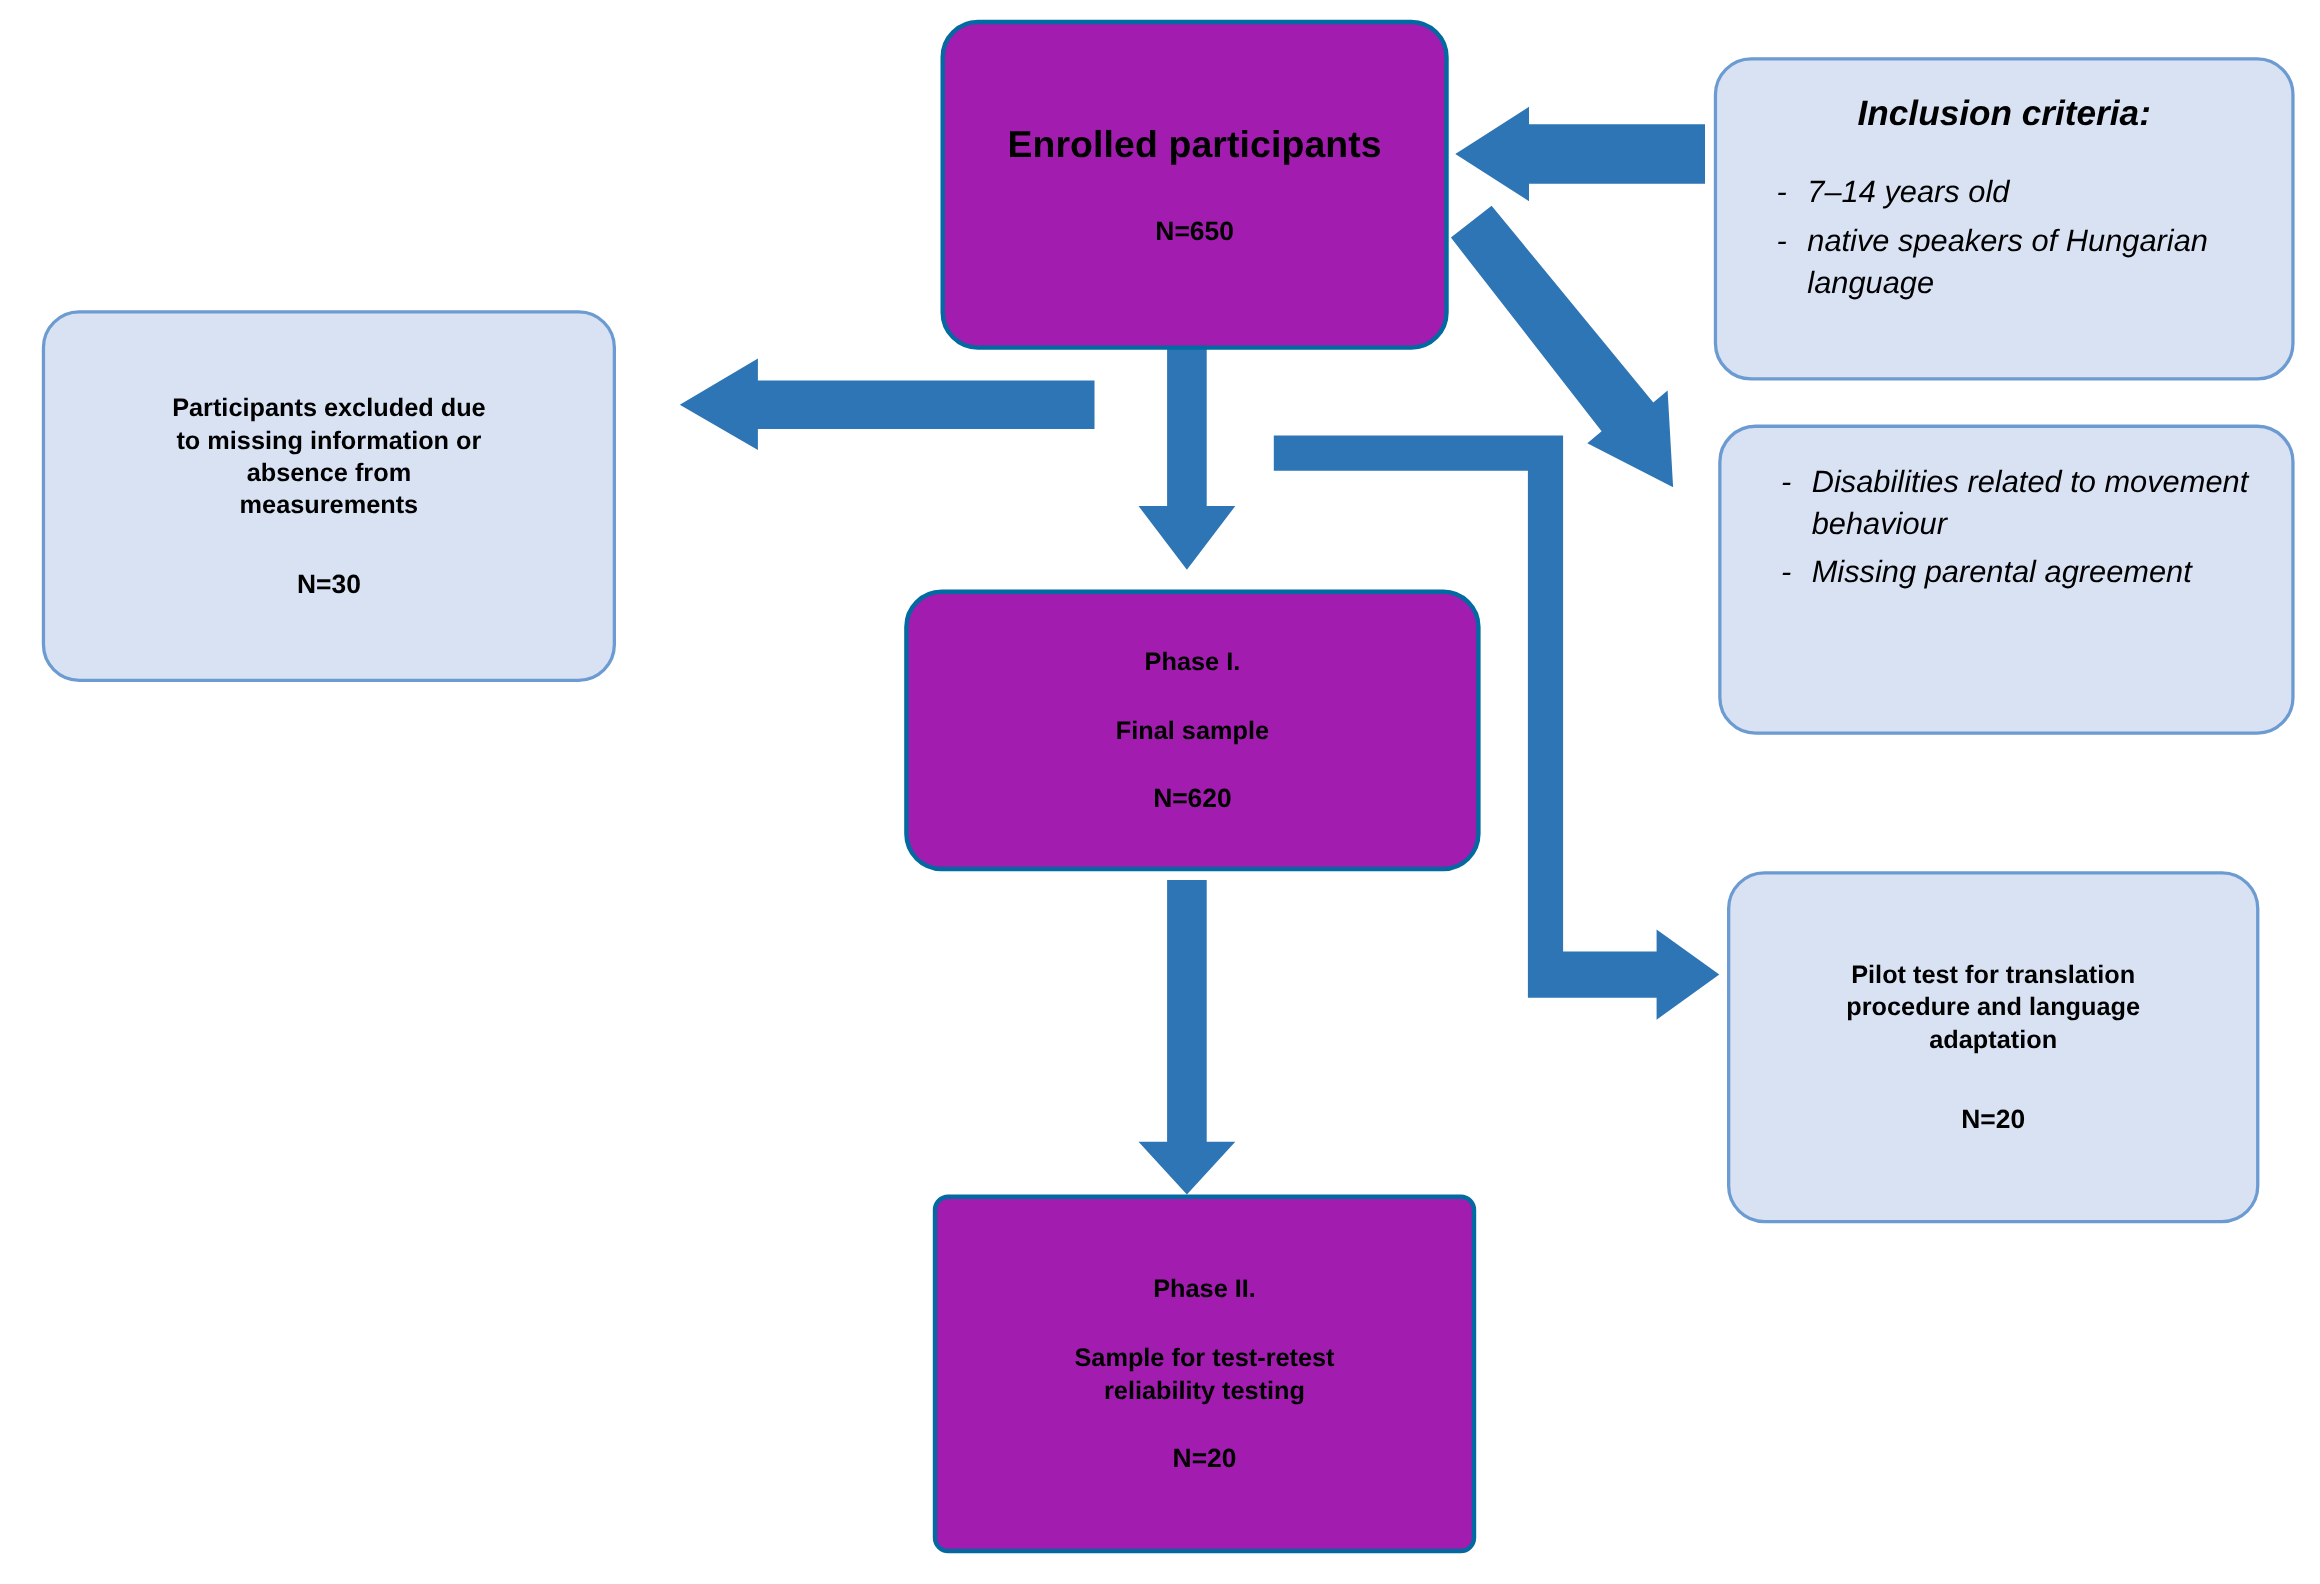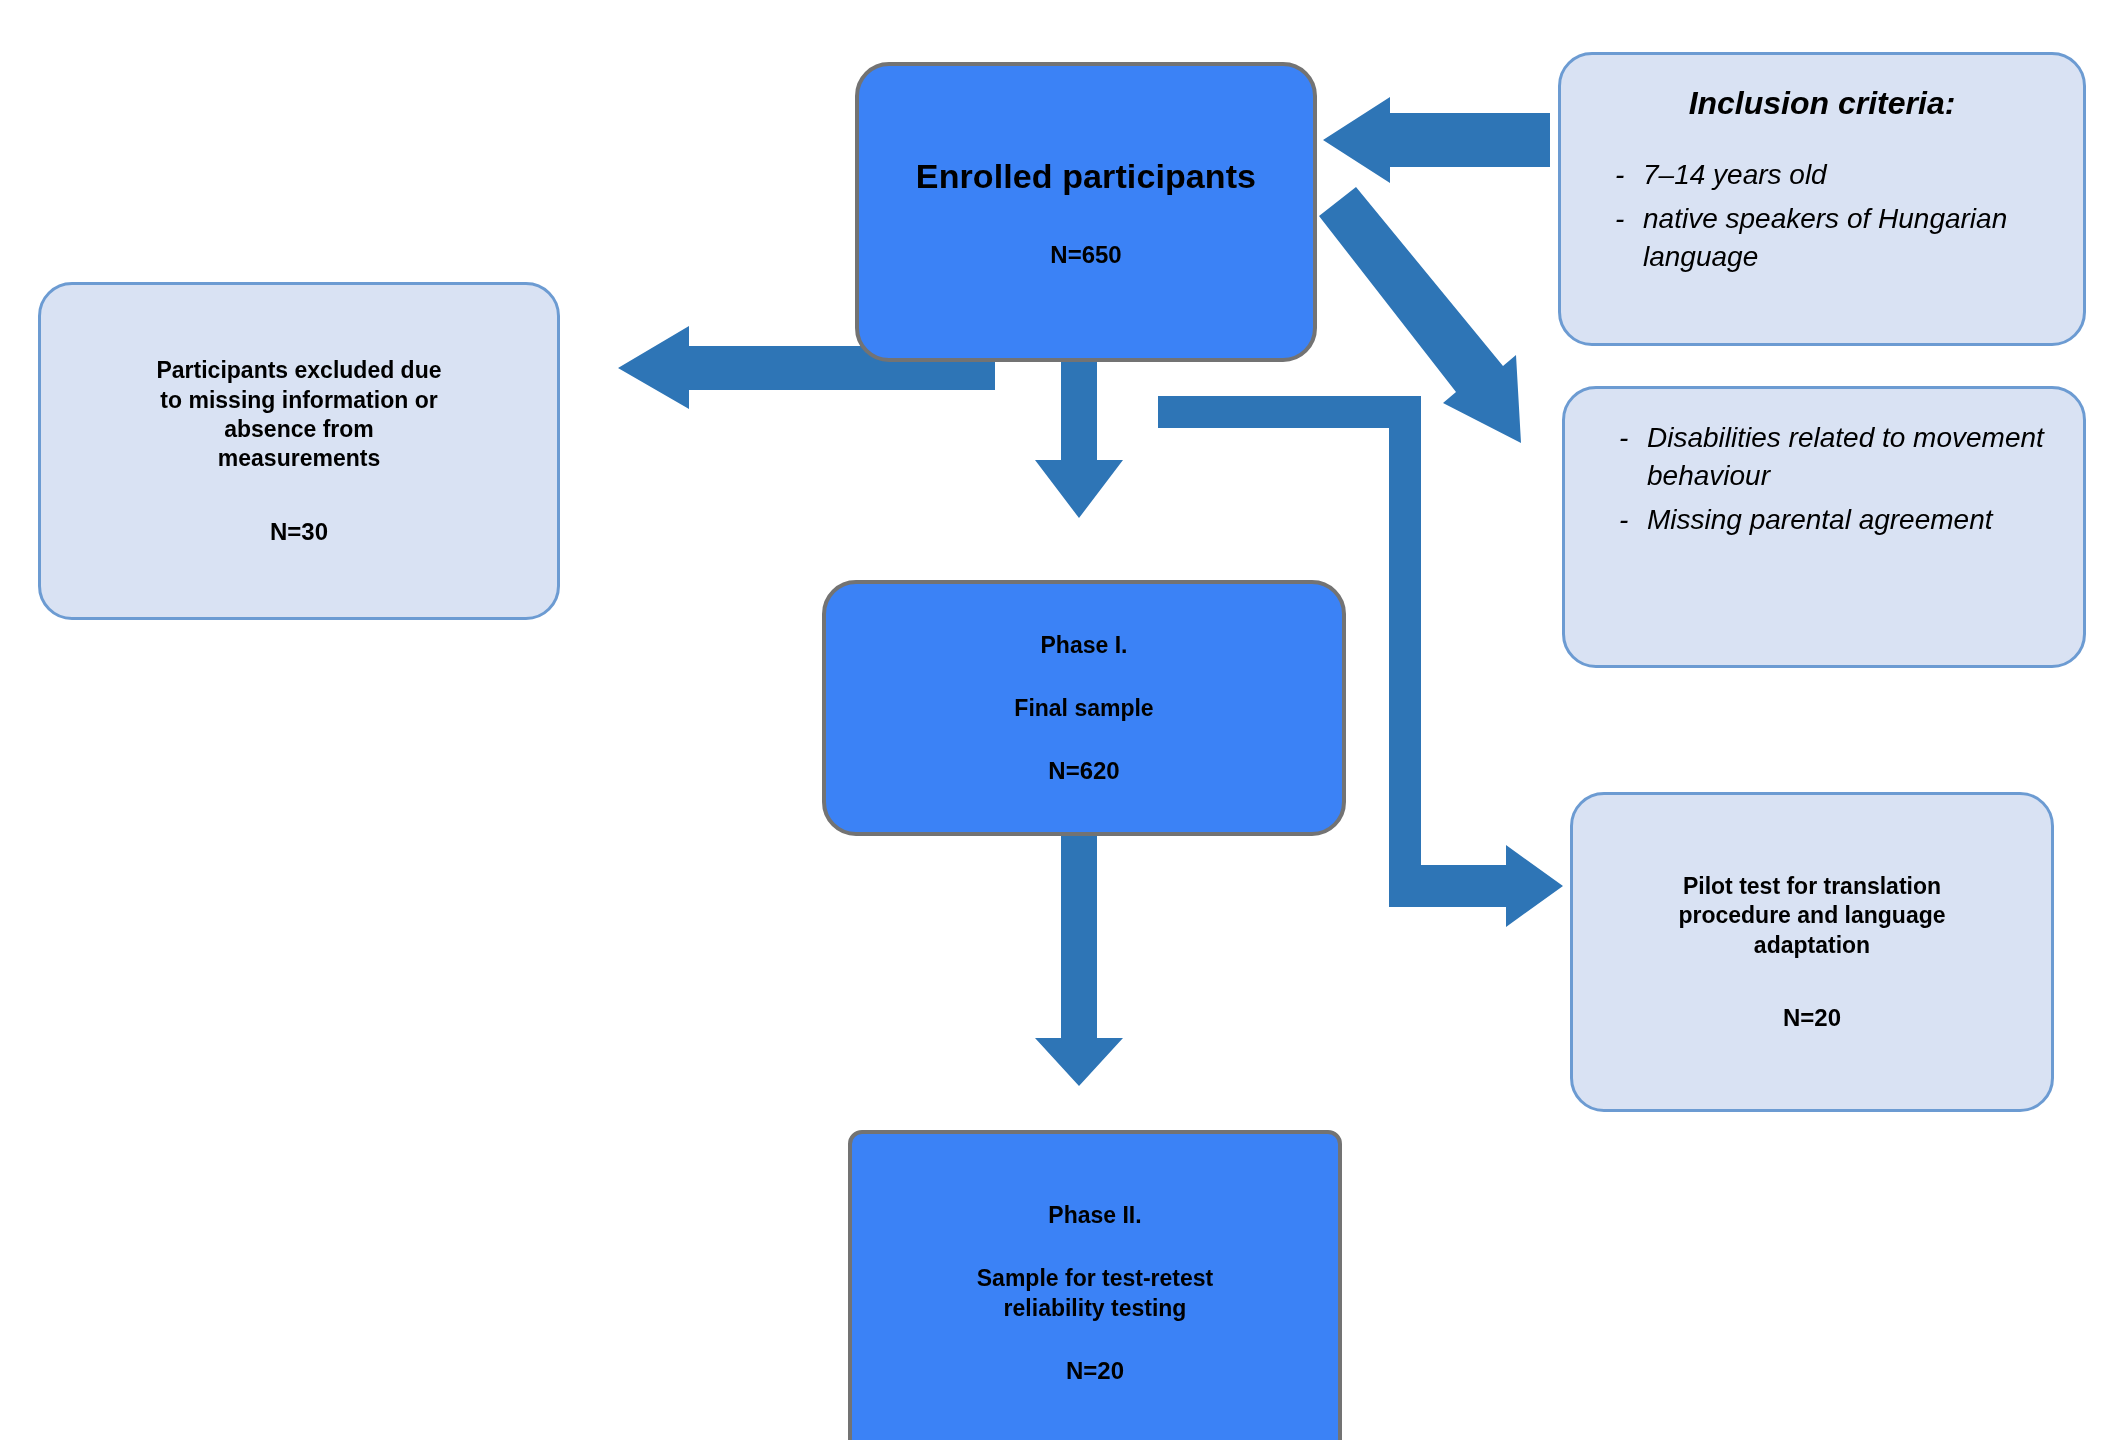--- a/index.html
+++ b/index.html
@@ -32,23 +32,22 @@
     border-radius: 34px;
     display: flex;
     flex-direction: column;
     align-items: center;
     justify-content: center;
     text-align: center;
     color: #000000;
     z-index: 3;
   }
   .node.primary {
-    background: #3b82f6;
-    border: 4px solid #737373;
-    margin-top: 44px;
+    background: #a21caf;
+    border: 4px solid #0369a1;
   }
   .node.secondary {
     background: #D9E2F3;
     border: 3px solid #6C9BD2;
   }
   .node .line {
     display: block;
     width: 100%;
   }
   

